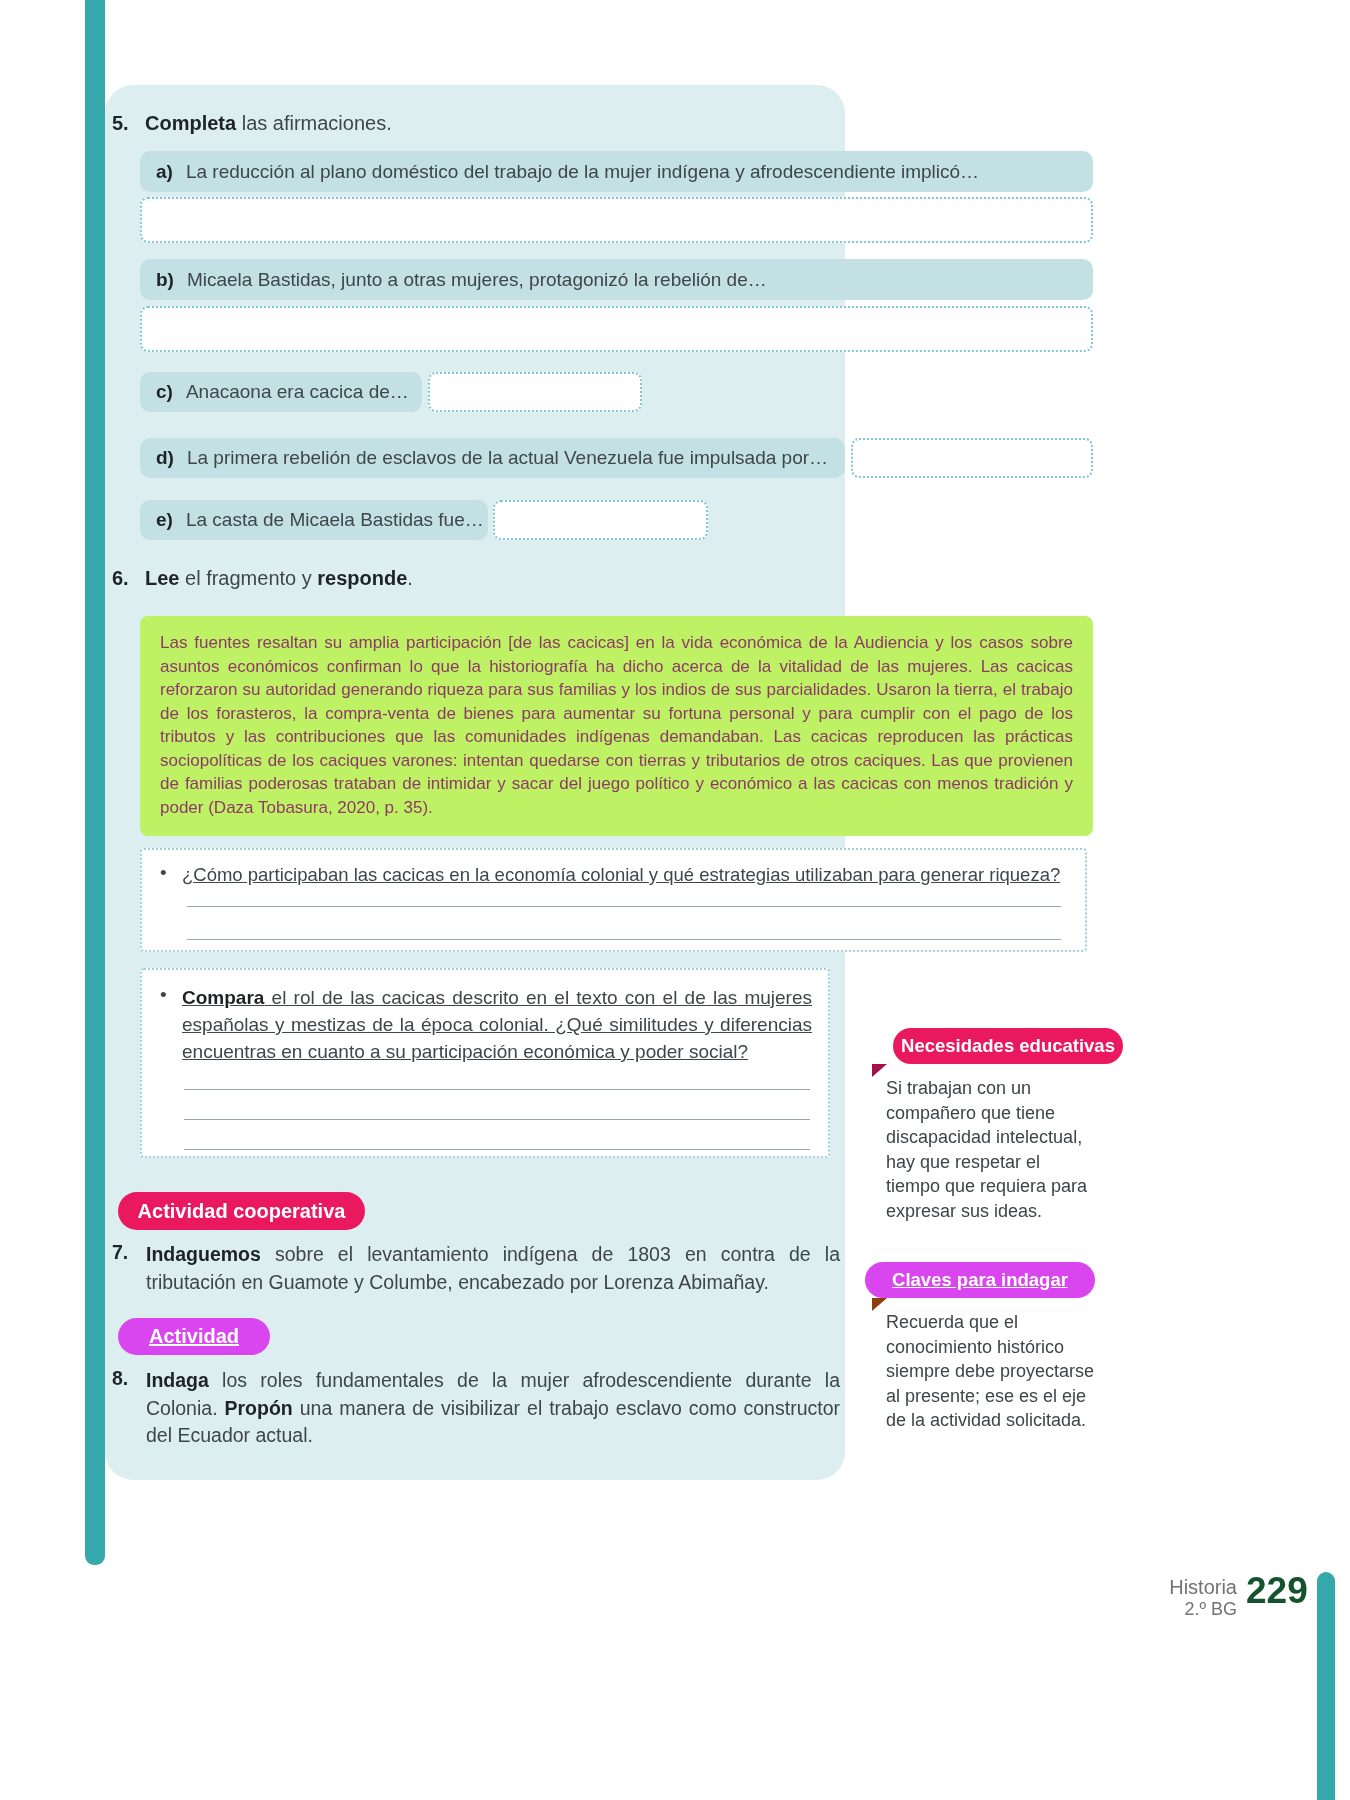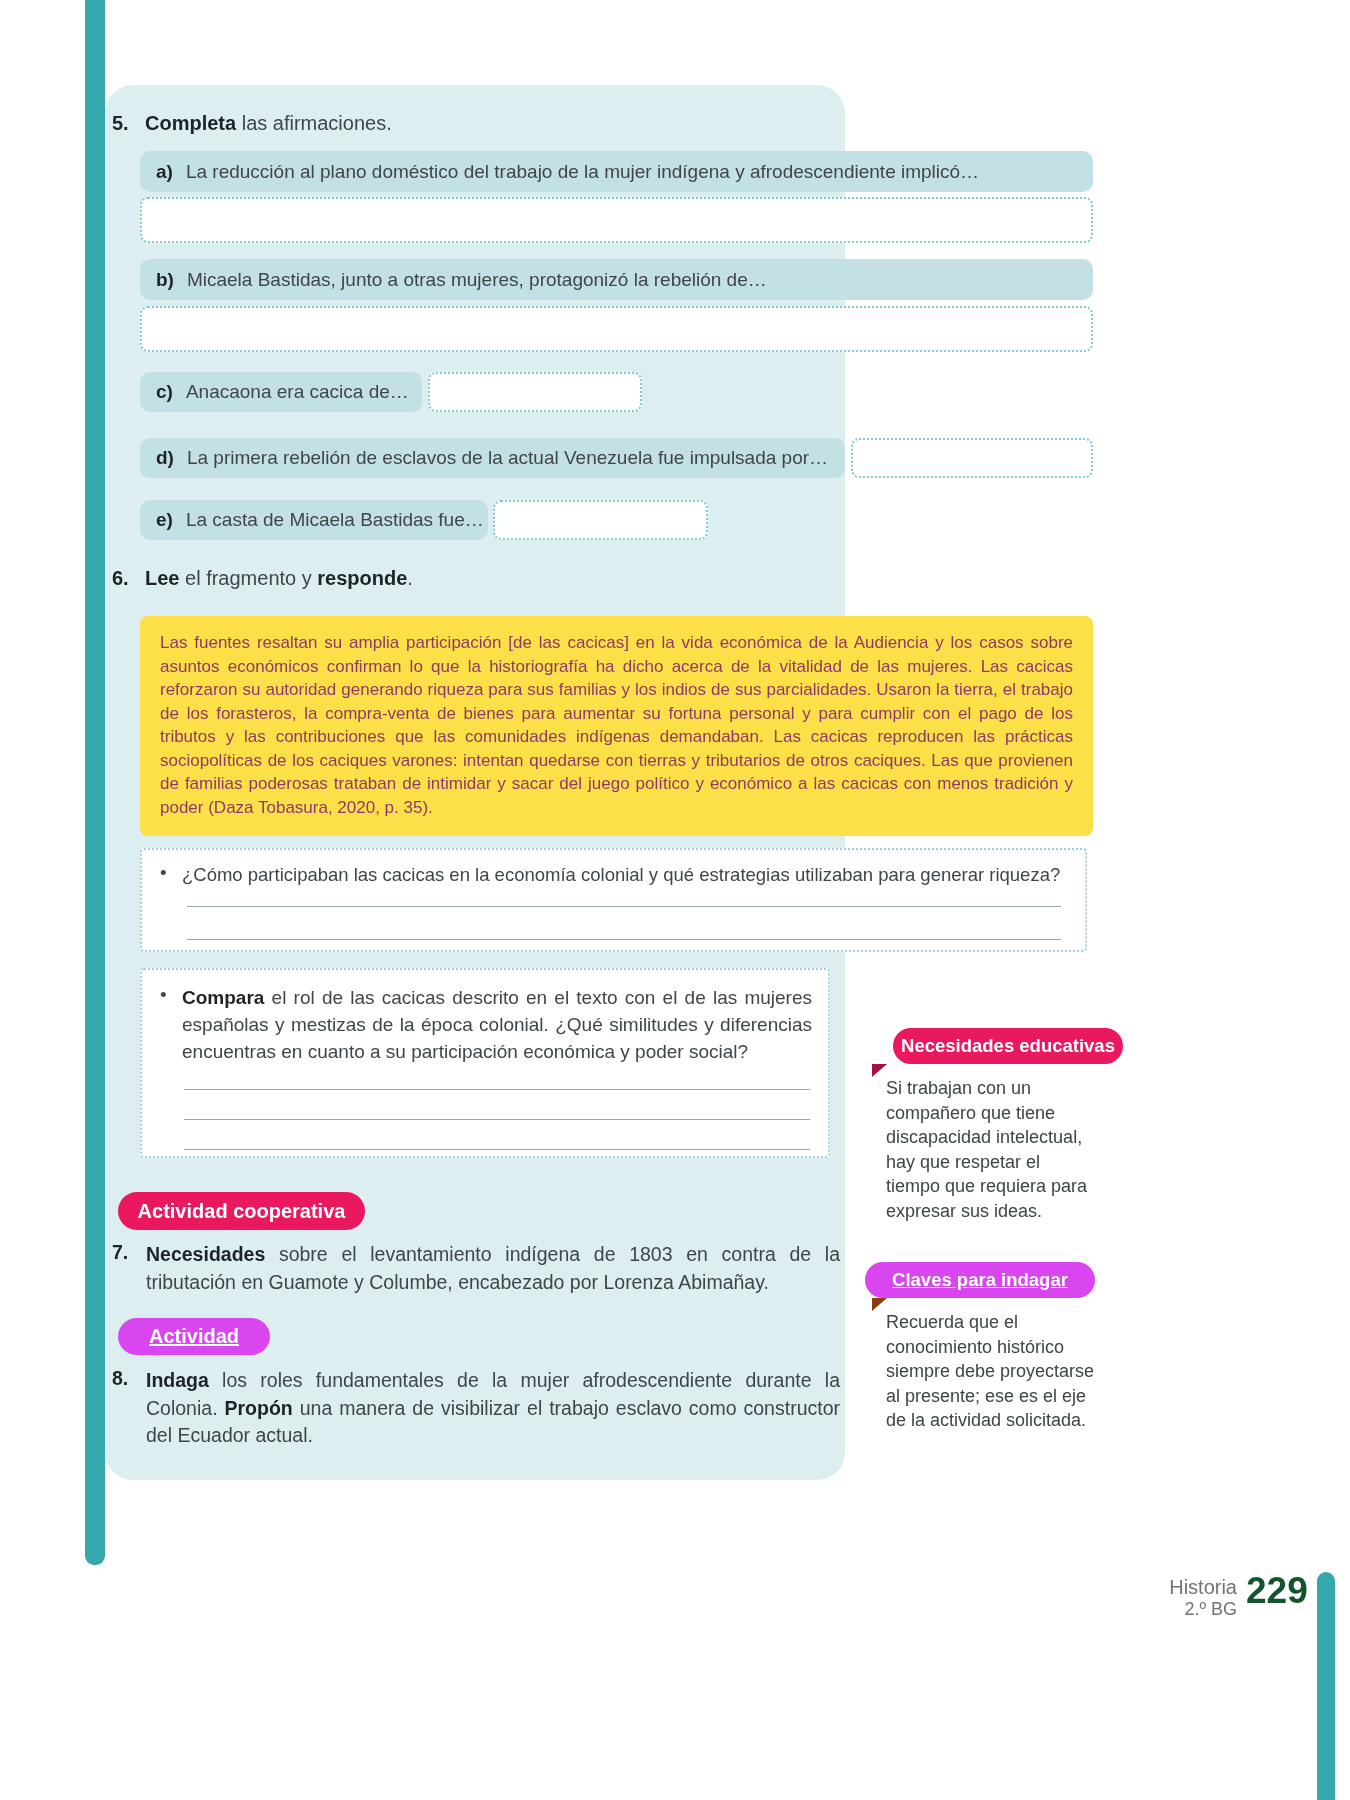--- a/index.html
+++ b/index.html
@@ -18,27 +18,27 @@
   .exnum { font-weight:bold; color:#1d2326; width:33px; flex:0 0 33px; }
   .ex-header b { color:#1d2326; }
 
   .band { position:absolute; background:#c3e1e4; border-radius:10px;
           display:flex; align-items:center; font-size:19px; color:#3f4649; }
   .band .lbl { font-weight:bold; color:#1d2326; margin:0 13px 0 16px; flex:0 0 auto; }
 
   .dotted-box { position:absolute; background:#ffffff; border:2px dotted #7ec7d7; border-radius:8px; }
 
   .passage { position:absolute; left:140px; top:616px; width:953px; height:220px;
-             background:#fde047; border-radius:8px; padding:15px 20px;
+             background:#bef264; border-radius:8px; padding:15px 20px;
              color:#8e3a68; font-size:17px; line-height:23.5px; text-align:justify; overflow:hidden; }
 
   .qbox { position:absolute; background:#ffffff; border:2px dotted #9fcfdc; border-radius:4px; }
   .bullet { position:absolute; left:18px; top:12px; font-size:19px; color:#3f4649; }
   .qtext { position:absolute; left:40px; top:12px; right:20px; font-size:18.5px;
-           line-height:26px; color:#3f4649; }
+           line-height:26px; color:#3f4649;text-decoration:underline; }
   .qtext b { color:#1d2326; }
   .answer-line { position:absolute; border-top:1.5px solid #9aa6a8; height:0; }
 
   .pill { position:absolute; display:flex; align-items:center; justify-content:center;
           color:#ffffff; font-weight:bold; border-radius:19px; }
   .pill.pink { background:#e9185f; }
   .pill.orange { background:#d946ef;text-decoration:underline; }
   .pill.big { font-size:20px; }
   .pill.side { font-size:18.5px; }
 
@@ -124,21 +124,21 @@
     <div class="answer-line" style="left:42px; right:18px; top:179px;"></div>
   </div>
 
   <div class="pill pink side" style="left:865px; top:1028px; width:230px; height:36px;margin-left:28px;">Necesidades educativas</div>
   <div class="fold pink" style="left:872px; top:1064px;"></div>
   <div class="callout-body" style="left:886px; top:1076px; width:212px;">Si trabajan con un compañero que tiene discapacidad intelectual, hay que respetar el tiempo que requiera para expresar sus ideas.</div>
 
   <div class="pill pink big" style="left:118px; top:1192px; width:247px; height:38px;">Actividad cooperativa</div>
 
   <span class="ex-bodynum" style="left:112px; top:1241px;">7.</span>
-  <div class="ex-body" style="left:146px; top:1241px; width:694px;"><b>Necesidades</b><span> sobre el levantamiento indígena de 1803 en contra de la tributación en Guamote y Columbe, encabezado por Lorenza Abimañay.</span></div>
+  <div class="ex-body" style="left:146px; top:1241px; width:694px;"><b>Indaguemos</b><span> sobre el levantamiento indígena de 1803 en contra de la tributación en Guamote y Columbe, encabezado por Lorenza Abimañay.</span></div>
 
   <div class="pill orange side" style="left:865px; top:1262px; width:230px; height:36px;">Claves para indagar</div>
   <div class="fold orange" style="left:872px; top:1298px;"></div>
   <div class="callout-body" style="left:886px; top:1310px; width:216px;">Recuerda que el conocimiento histórico siempre debe proyectarse al presente; ese es el eje de la actividad solicitada.</div>
 
   <div class="pill orange big" style="left:118px; top:1318px; width:152px; height:37px;">Actividad</div>
 
   <span class="ex-bodynum" style="left:112px; top:1367px;">8.</span>
   <div class="ex-body" style="left:146px; top:1367px; width:694px;"><b>Indaga</b><span> los roles fundamentales de la mujer afrodescendiente durante la Colonia. </span><b>Propón</b><span> una manera de visibilizar el trabajo esclavo como constructor del Ecuador actual.</span></div>
 

